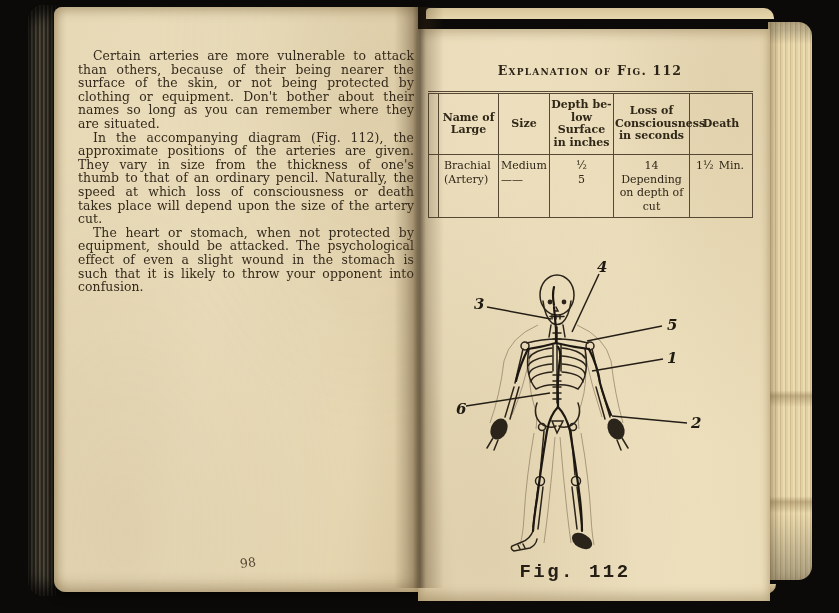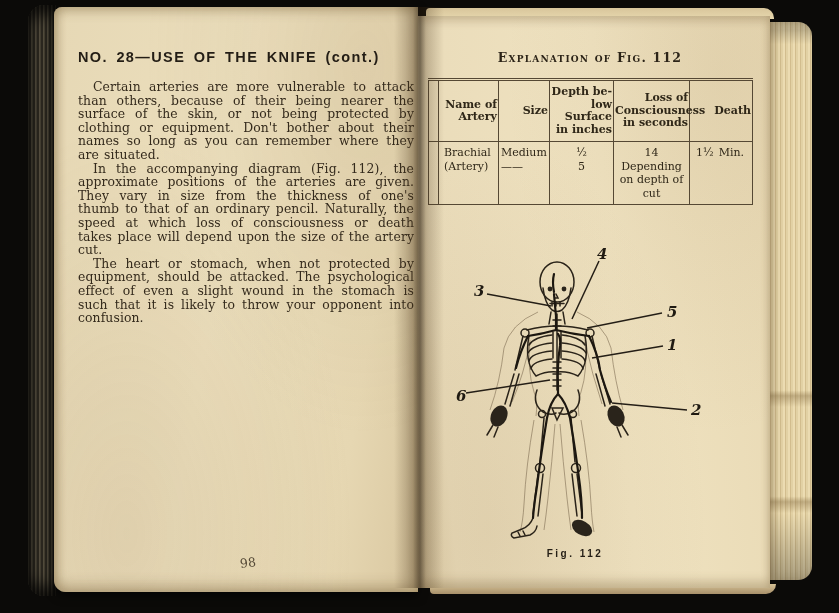--- a/index.html
+++ b/index.html
@@ -37,21 +37,21 @@
   }
 
   
   .page-left{
     position:absolute;left:54px;top:7px;width:364px;height:585px;z-index:2;
     background:linear-gradient(100deg,#e6d8b5 0%,#ecdfbd 45%,#e6d7b2 80%,#d9c7a0 100%);
     border-radius:8px 0 0 12px;
     box-shadow:0 4px 10px rgba(0,0,0,.6), inset 0 6px 10px rgba(120,95,55,.25), inset 0 -8px 12px rgba(120,95,55,.3), inset 4px 0 8px rgba(120,95,55,.25);
   }
   .page-right{
-    position:absolute;left:418px;top:16px;width:352px;height:572px;z-index:2;
+    position:absolute;left:418px;top:29px;width:352px;height:572px;z-index:2;
     background:linear-gradient(85deg,#d9c8a2 0%,#eadcba 10%,#efe2c0 55%,#e9dab5 100%);
     box-shadow:inset 0 5px 9px rgba(120,95,55,.28), inset 0 -7px 10px rgba(120,95,55,.3);
   }
   .gutter{
     position:absolute;left:394px;top:7px;width:50px;height:581px;z-index:6;pointer-events:none;
     background:linear-gradient(to right,rgba(80,58,28,0) 0%,rgba(72,52,26,.34) 38%,rgba(36,25,12,.55) 52%,rgba(72,52,26,.28) 64%,rgba(80,58,28,0) 100%);
   }
 
   
   .left-content{position:absolute;inset:0;padding:42px 4px 0 24px;z-index:3;color:#382d1f;}
@@ -77,38 +77,38 @@
     font-variant:small-caps;font-weight:600;font-size:12.5px;letter-spacing:1.2px;color:#2c2418;
   }
   .table-wrap{position:absolute;left:10px;top:62px;width:324px;}
   table.artery-table{
     width:100%;border-collapse:collapse;table-layout:fixed;
     border:1.5px solid #554834;border-top:3px double #554834;
     font-size:11px;color:#2f2718;
   }
   .artery-table th{
     border:1px solid #554834;font-weight:700;font-size:11px;line-height:12.5px;
-    padding:5px 1px;text-align:right;white-space:pre-line;height:42px;vertical-align:middle;
+    padding:5px 1px;text-align:center;white-space:pre-line;height:42px;vertical-align:middle;
   }
   .artery-table td{
     border-left:1px solid #554834;border-right:1px solid #554834;
     border-top:none;border-bottom:none;
     padding:0 2px;line-height:13.5px;vertical-align:top;font-size:11px;
   }
   .artery-table tbody tr:first-child td{padding-top:4px;margin-left:7px;}
   .artery-table tbody tr:last-child td{padding-bottom:4px;}
   td.c-name{padding-left:5px;}
   td.c-size{}
   td.c-depth,td.c-loss{text-align:center;}
   .death-cell{display:flex;justify-content:space-between;padding:0 6px 0 4px;}
 
   .figure-wrap{position:absolute;left:12px;top:226px;width:330px;height:298px;}
   .fig-caption{
     position:absolute;left:62px;top:532px;width:190px;text-align:center;
-    font-family:Liberation Sans, sans-serif;font-weight:bold;font-size:10px;
+    font-family:Liberation Mono, monospace;font-weight:bold;font-size:19px;
     letter-spacing:2.5px;color:#241e15;
   }
 
   
   .sk-outline{stroke:#756348;stroke-width:1;fill:none;opacity:.55;}
   .sk-bone{stroke:#2a2319;stroke-width:1.5;fill:none;stroke-linecap:round;}
   .sk-fill{fill:#2a241b;stroke:none;}
   .sk-artery{stroke:#1c1710;stroke-width:2.2;fill:none;stroke-linecap:round;}
   .sk-callout{stroke:#241e16;stroke-width:1.5;}
   .sk-label{font-family:"DejaVu Serif", serif;font-weight:bold;font-style:italic;font-size:15px;fill:#1f1a12;}
@@ -126,21 +126,20 @@
 
 <div class="photo">
 
   <div class="edge-left"></div>
   <div class="edge-top"></div>
   <div class="edge-bottom"></div>
   <div class="edge-right"></div>
 
   <div class="page-left">
     <div class="left-content">
-      <h1 class="chapter-title">NO. 28—USE OF THE KNIFE (cont.)</h1>
       <div class="body-text">
         <p>Certain arteries are more vulnerable to attack than others, because of their being nearer the surface of the skin, or not being protected by clothing or equipment. Don't bother about their names so long as you can remember where they are situated.</p>
         <p>In the accompanying diagram (Fig. 112), the approximate positions of the arteries are given. They vary in size from the thickness of one's thumb to that of an ordinary pencil. Naturally, the speed at which loss of consciousness or death takes place will depend upon the size of the artery cut.</p>
         <p>The heart or stomach, when not protected by equipment, should be attacked. The psychological effect of even a slight wound in the stomach is such that it is likely to throw your opponent into confusion.</p>
       </div>
     </div>
     <div class="page-num">98</div>
   </div>
 
   <div class="page-right">
@@ -155,21 +154,21 @@
               <col style="width:60px">
               <col style="width:51px">
             <col style="width:64px">
               <col style="width:76px">
               <col style="width:63px">
           </colgroup>
           <thead>
             <tr>
               <th></th>
               <th>Name of
-Artery</th>
+Large</th>
               <th>Size</th>
               <th>Depth be-
 low Surface
 in inches</th>
               <th>Loss of
 Consciousness
 in seconds</th>
               <th>Death</th>
             </tr>
           </thead>

